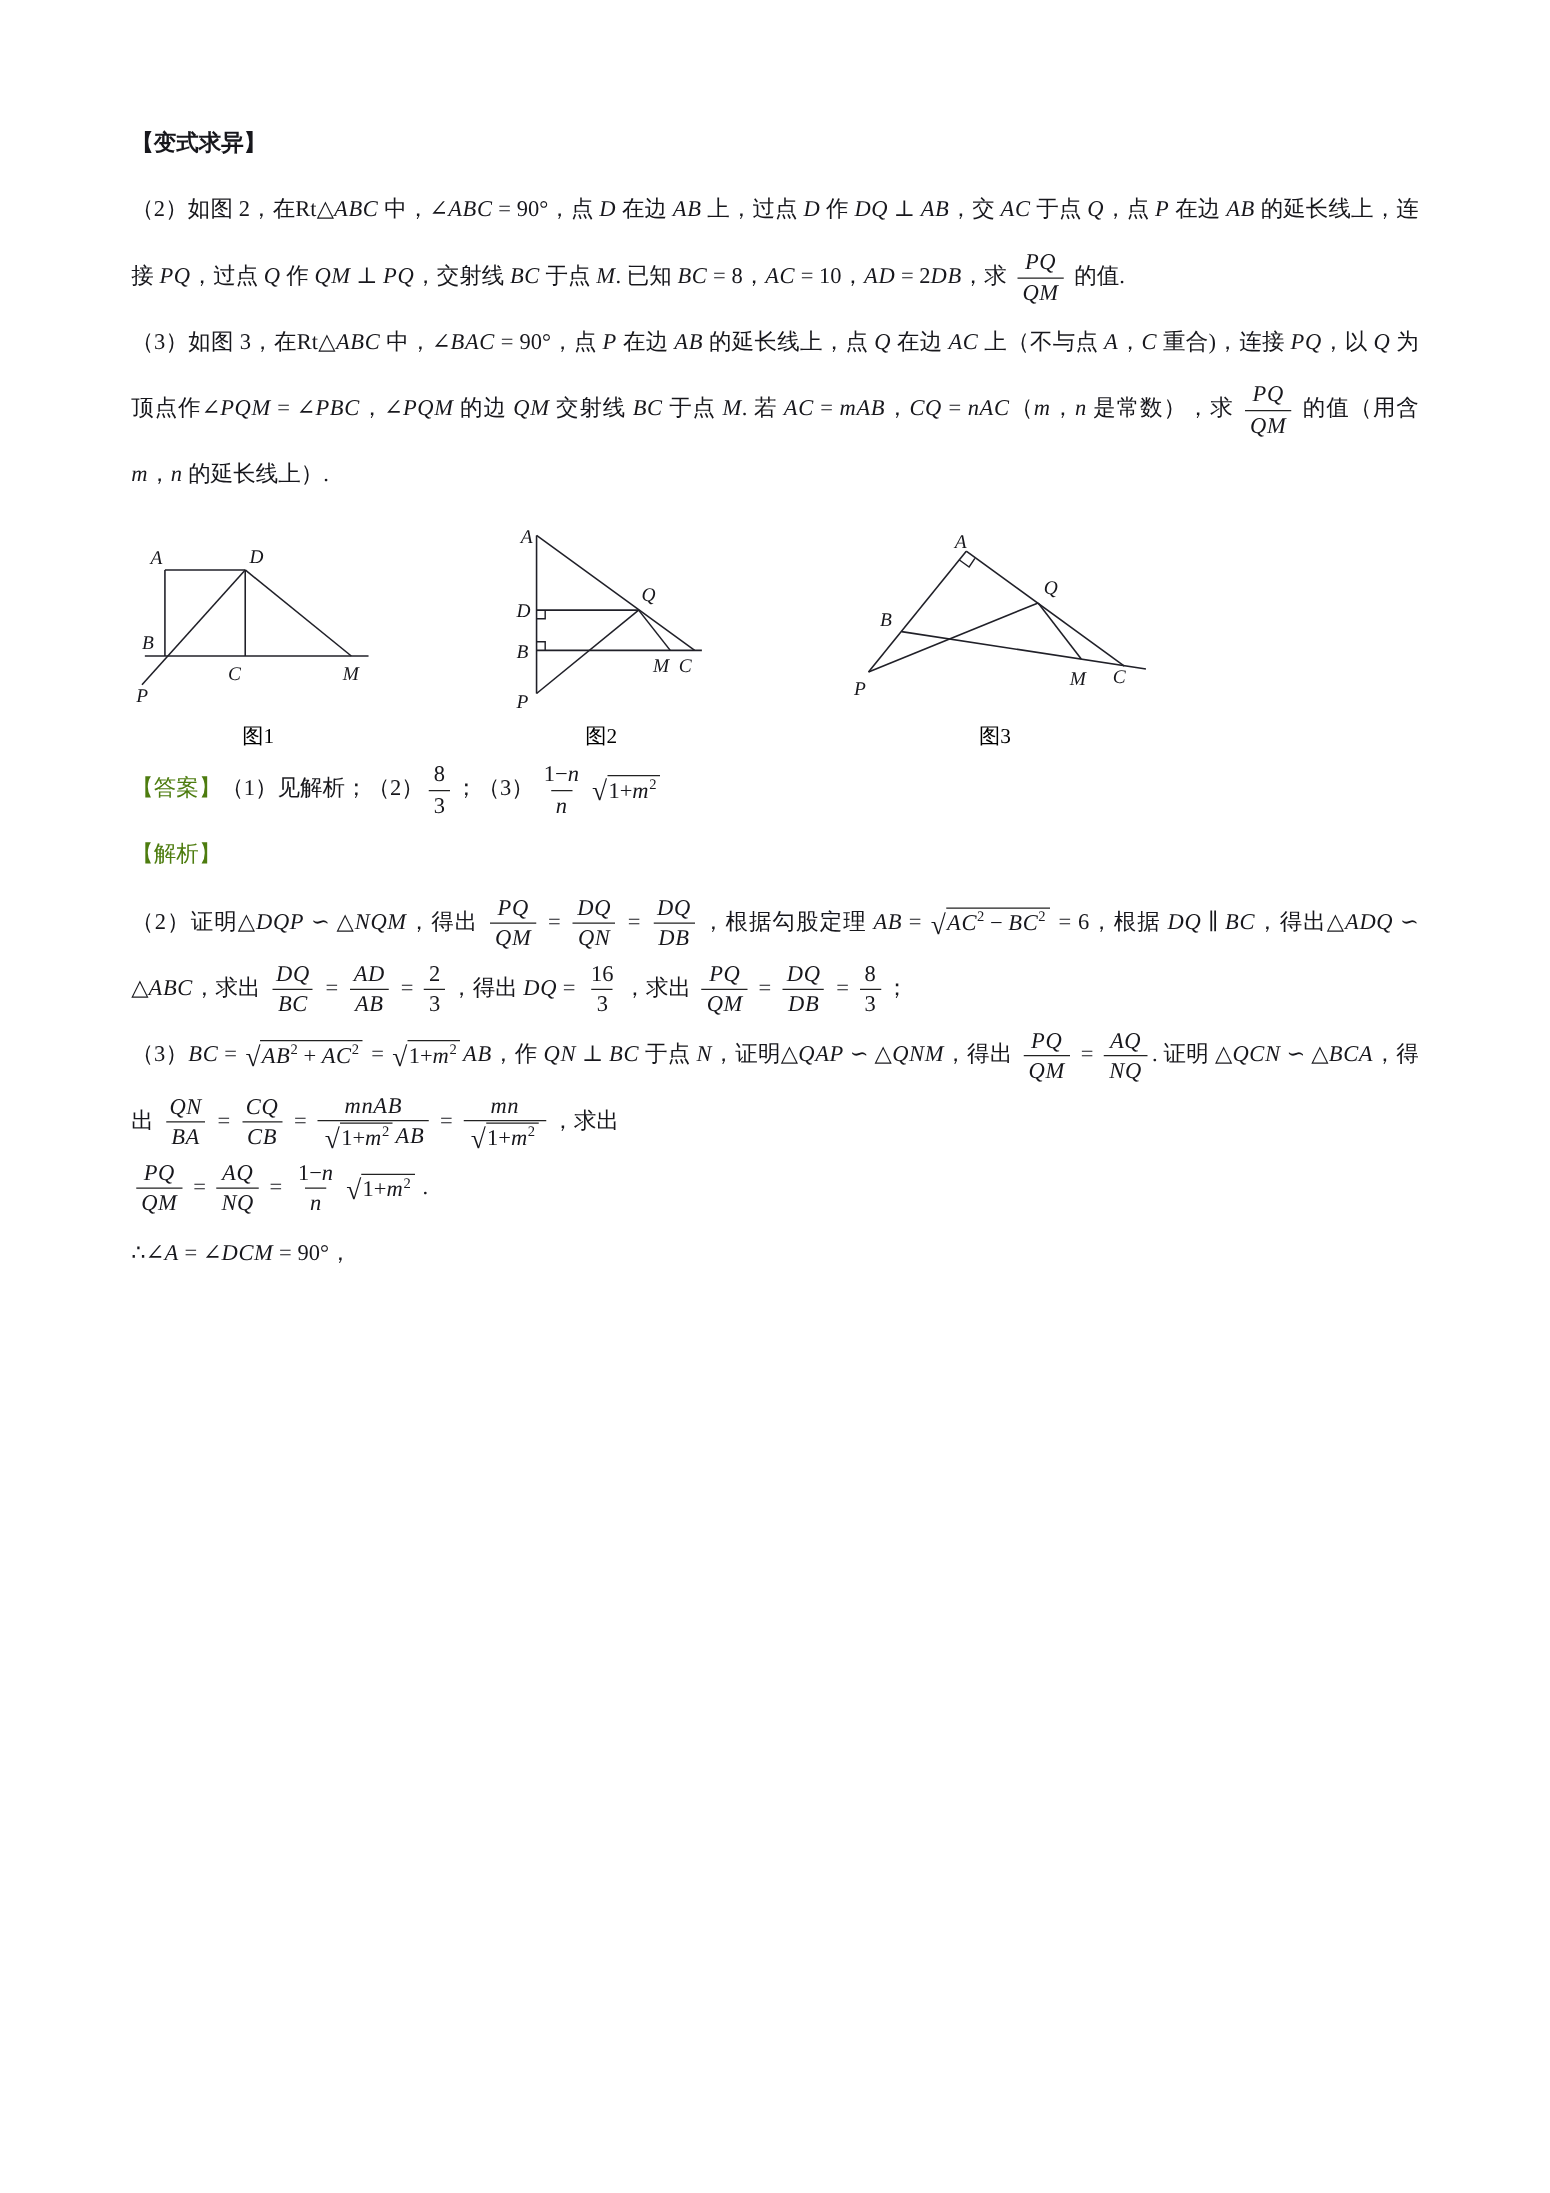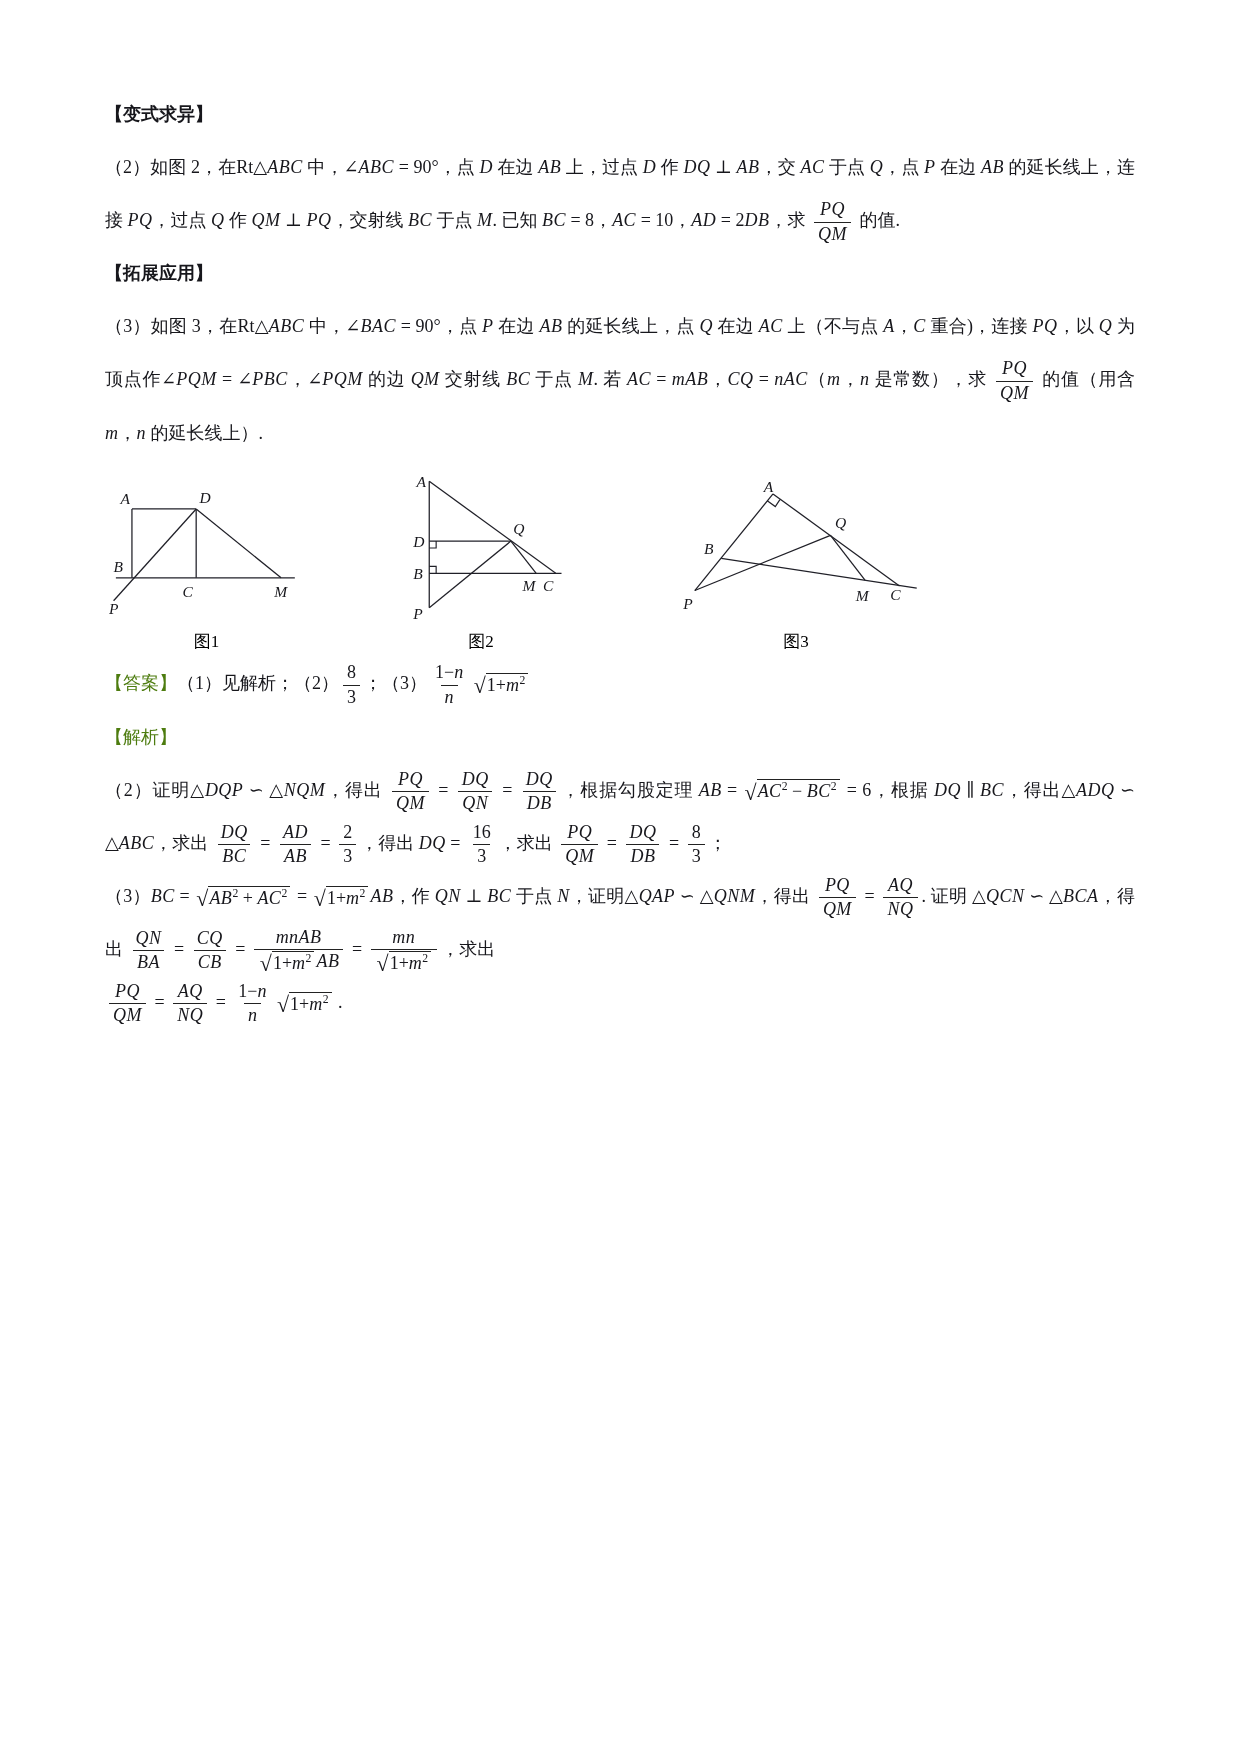--- a/index.html
+++ b/index.html
@@ -46,21 +46,20 @@
 </head>
 <body>
 
 <div class="page">
   <main class="doc-body">
       <div class="block heading"><span class="seg-t">【变式求异】</span></div>
       <div class="block para"><span class="seg-t">（2）如图 2，在Rt△</span><span class="seg-m">ABC</span><span class="seg-t"> 中，∠</span><span class="seg-m">ABC</span><span class="seg-t"> = 90°，点 </span><span class="seg-m">D</span><span class="seg-t"> 在边 </span><span class="seg-m">AB</span><span class="seg-t"> 上，过点 </span><span class="seg-m">D</span><span class="seg-t"> 作 </span><span class="seg-m">DQ</span><span class="seg-t"> ⊥ </span><span class="seg-m">AB</span><span class="seg-t">，交 </span><span class="seg-m">AC</span><span class="seg-t"> 于点 </span><span class="seg-m">Q</span><span class="seg-t">，点 </span><span class="seg-m">P</span><span class="seg-t"> 在边 </span><span class="seg-m">AB</span><span class="seg-t"> 的延长线上，连接 </span><span class="seg-m">PQ</span><span class="seg-t">，过点 </span><span class="seg-m">Q</span><span class="seg-t"> 作 </span><span class="seg-m">QM</span><span class="seg-t"> ⊥ </span><span class="seg-m">PQ</span><span class="seg-t">，交射线 </span><span class="seg-m">BC</span><span class="seg-t"> 于点 </span><span class="seg-m">M</span><span class="seg-t">. 已知 </span><span class="seg-m">BC</span><span class="seg-t"> = 8，</span><span class="seg-m">AC</span><span class="seg-t"> = 10，</span><span class="seg-m">AD</span><span class="seg-t"> = 2</span><span class="seg-m">DB</span><span class="seg-t">，求 </span><span class="frac">
           <span class="fr-n"><span class="seg-m">PQ</span></span>
           <span class="fr-d"><span class="seg-m">QM</span></span>
         </span><span class="seg-t"> 的值.</span></div>
-      <div class="block heading"><span class="seg-t">【拓展应用】</span></div>
       <div class="block para"><span class="seg-t">（3）如图 3，在Rt△</span><span class="seg-m">ABC</span><span class="seg-t"> 中，∠</span><span class="seg-m">BAC</span><span class="seg-t"> = 90°，点 </span><span class="seg-m">P</span><span class="seg-t"> 在边 </span><span class="seg-m">AB</span><span class="seg-t"> 的延长线上，点 </span><span class="seg-m">Q</span><span class="seg-t"> 在边 </span><span class="seg-m">AC</span><span class="seg-t"> 上（不与点 </span><span class="seg-m">A</span><span class="seg-t">，</span><span class="seg-m">C</span><span class="seg-t"> 重合)，连接 </span><span class="seg-m">PQ</span><span class="seg-t">，以 </span><span class="seg-m">Q</span><span class="seg-t"> 为顶点作∠</span><span class="seg-m">PQM</span><span class="seg-t"> = ∠</span><span class="seg-m">PBC</span><span class="seg-t">，∠</span><span class="seg-m">PQM</span><span class="seg-t"> 的边 </span><span class="seg-m">QM</span><span class="seg-t"> 交射线 </span><span class="seg-m">BC</span><span class="seg-t"> 于点 </span><span class="seg-m">M</span><span class="seg-t">. 若 </span><span class="seg-m">AC</span><span class="seg-t"> = </span><span class="seg-m">mAB</span><span class="seg-t">，</span><span class="seg-m">CQ</span><span class="seg-t"> = </span><span class="seg-m">nAC</span><span class="seg-t">（</span><span class="seg-m">m</span><span class="seg-t">，</span><span class="seg-m">n</span><span class="seg-t"> 是常数），求 </span><span class="frac">
           <span class="fr-n"><span class="seg-m">PQ</span></span>
           <span class="fr-d"><span class="seg-m">QM</span></span>
         </span><span class="seg-t"> 的值（用含 </span><span class="seg-m">m</span><span class="seg-t">，</span><span class="seg-m">n</span><span class="seg-t"> 的延长线上）.</span></div>
       <div class="figure-row">
         <div class="figure">
           <svg viewBox="0 0 170 118" width="195" height="136">
             <line x1="6" y1="78" x2="162" y2="78"></line>
             <line x1="20" y1="18" x2="76" y2="18"></line>
             <line x1="20" y1="18" x2="20" y2="78"></line>
@@ -196,17 +195,18 @@
         </span><span class="seg-t"> = </span><span class="frac">
           <span class="fr-n"><span class="seg-m">AQ</span></span>
           <span class="fr-d"><span class="seg-m">NQ</span></span>
         </span><span class="seg-t"> = </span><span class="frac">
           <span class="fr-n"><span class="seg-t">1−</span><span class="seg-m">n</span></span>
           <span class="fr-d"><span class="seg-m">n</span></span>
         </span><span class="sqrt">
           <span class="rad">√</span>
           <span class="radicand"><span class="seg-t">1+</span><span class="seg-m">m</span><sup class="seg-s">2</sup></span>
         </span><span class="seg-t"> .</span></div>
+      <div class="block para"><span class="seg-t">∴∠</span><span class="seg-m">A</span><span class="seg-t"> = ∠</span><span class="seg-m">DCM</span><span class="seg-t"> = 90°，</span></div>
     </main>
   <footer class="page-footer">
     <span>通通好课网  www.tthaoke.com  提供下载</span>
   </footer>
 </div>
 
 </body></html>

